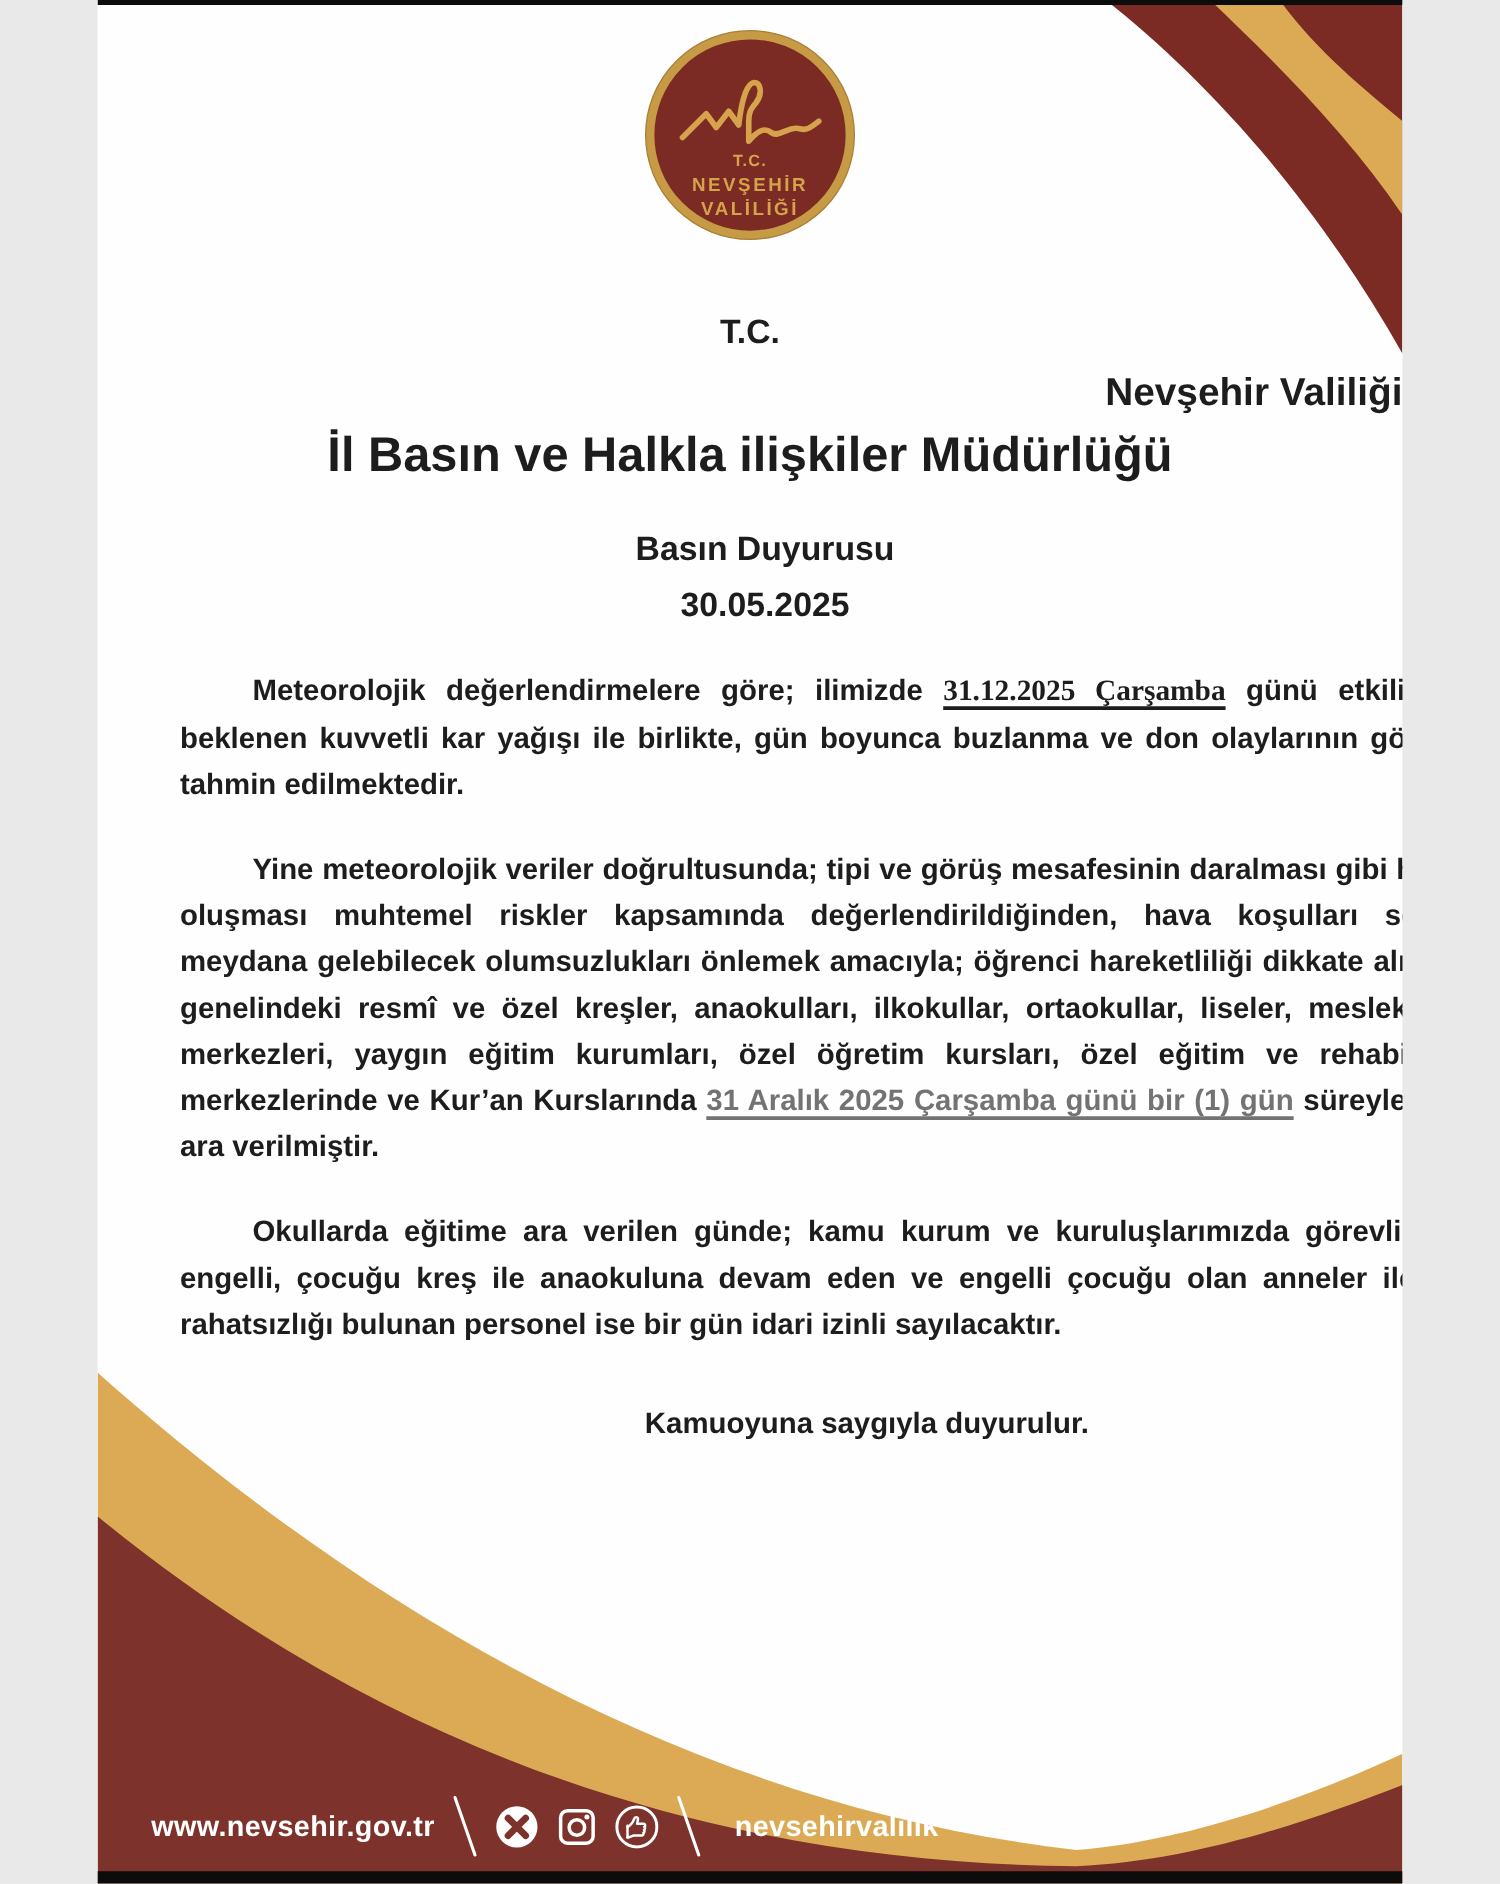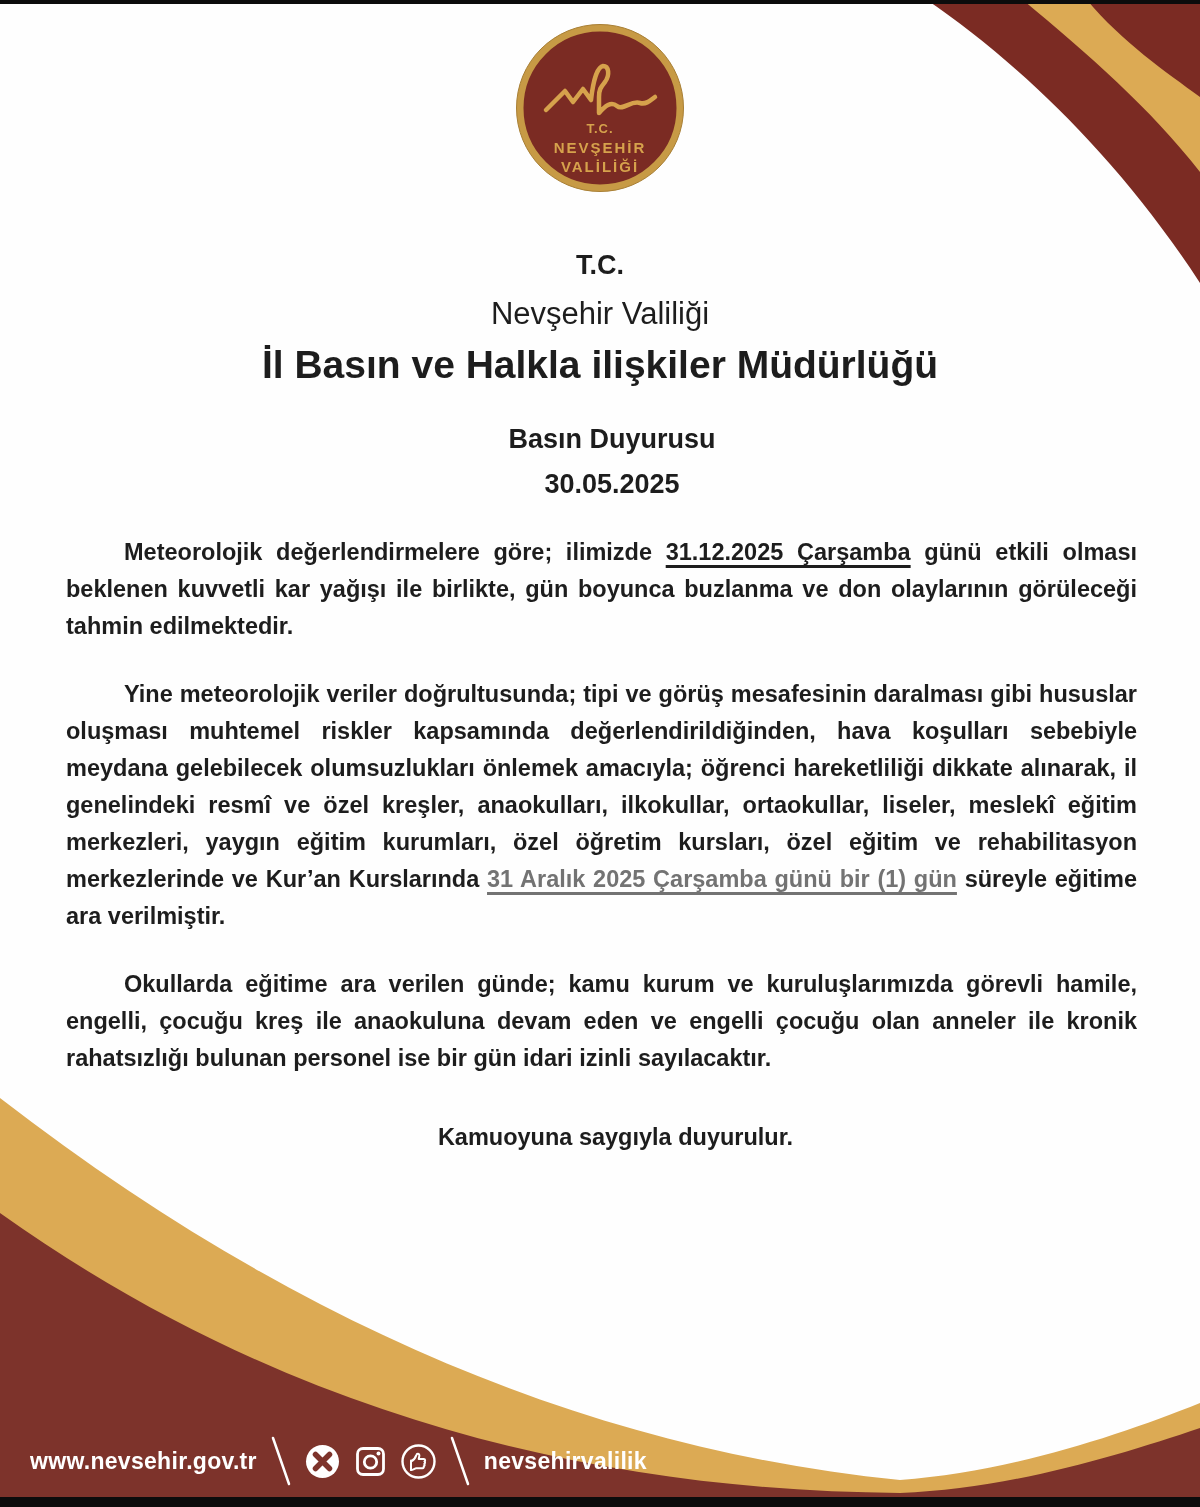--- a/index.html
+++ b/index.html
@@ -1,52 +1,52 @@
 <!DOCTYPE html>
 <html><head>
 <meta charset="utf-8">
 <style>
   html,body{margin:0;padding:0;background:#e9e9e9;}
   .page{
-    position:relative;width:1200px;height:1507px;margin:0 auto;
+    position:relative;width:1044px;height:1507px;margin:0 auto;
     background:#fefefe;overflow:hidden;
     font-family:"Liberation Sans",sans-serif;
   }
   
   .bar-top{position:absolute;top:0;left:0;width:100%;height:4px;background:#0c0c0c;z-index:6;}
   .bar-bottom{position:absolute;bottom:0;left:0;width:100%;height:10px;background:#0c0c0c;z-index:6;}
   
   .deco{position:absolute;left:0;width:100%;z-index:1;pointer-events:none;}
   .deco-top{top:0;height:300px;}
   .deco-bottom{bottom:0;height:410px;}
   
   .logo{position:absolute;top:24px;left:50%;transform:translateX(-50%);width:168px;height:168px;z-index:2;}
   
   .title-block{position:absolute;top:250px;left:0;right:0;text-align:center;z-index:2;color:#1d1d1d;}
   .t-tc{font-size:27px;font-weight:700;margin:0 0 15px 0;}
-  .t-org{font-size:31px;font-weight:400;margin:0 0 11px 0;}
+  .t-org{font-size:31px;font-weight:700;margin:0 0 11px 0;text-align:right;}
   .t-dept{font-size:39px;font-weight:700;margin:0;}
   .doc-block{position:absolute;top:424px;left:0;right:0;text-align:center;z-index:2;color:#1d1d1d;padding-left:24px;}
   .d-type{font-size:27px;font-weight:700;margin:0 0 14px 0;}
   .d-date{font-size:27px;font-weight:700;margin:0;}
   
   .body-text{position:absolute;top:534px;left:66px;width:1071px;z-index:2;color:#1d1d1d;}
   .body-text p{
     font-size:23.5px;line-height:37px;font-weight:700;
     text-align:justify;text-indent:58px;margin:0 0 31px 0;
   }
   .body-text p.closing{text-align:center;text-indent:28px;margin-top:42px;}
-  .u-black{text-decoration:underline;text-decoration-thickness:2.5px;text-underline-offset:5px;}
+  .u-black{text-decoration:underline;text-decoration-thickness:2.5px;text-underline-offset:5px;font-family:Liberation Serif, serif;}
   .u-maroon{color:#737373;text-decoration:underline;text-decoration-thickness:2.5px;text-underline-offset:5px;}
   
   .footer-row{
     position:absolute;left:30px;bottom:20px;z-index:5;
     display:flex;align-items:center;gap:13px;color:#ffffff;
   }
-  .f-text{font-size:23px;font-weight:700;letter-spacing:.3px;}
+  .f-text{font-size:23px;font-weight:700;letter-spacing:.3px;margin-left:13px;}
   .f-sep{display:block;}
   .f-ic{display:block;}
 </style>
 </head>
 <body>
 
 <div class="page">
 
   <div class="bar-top"></div>
 

